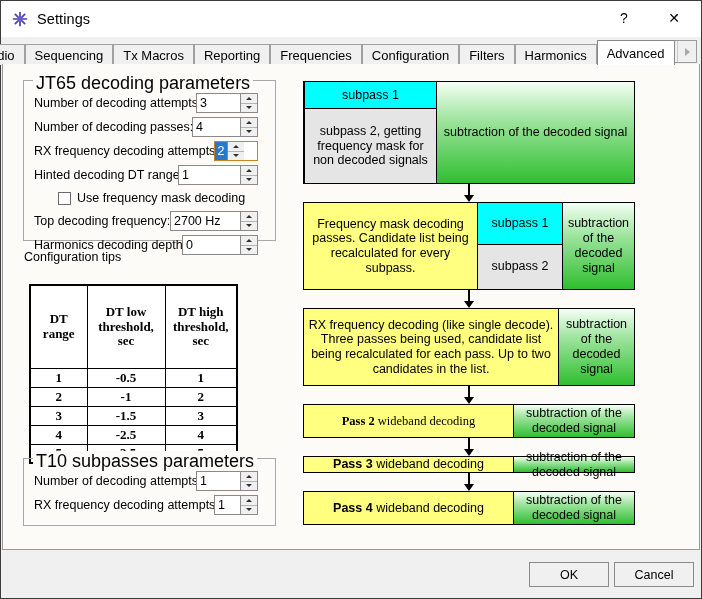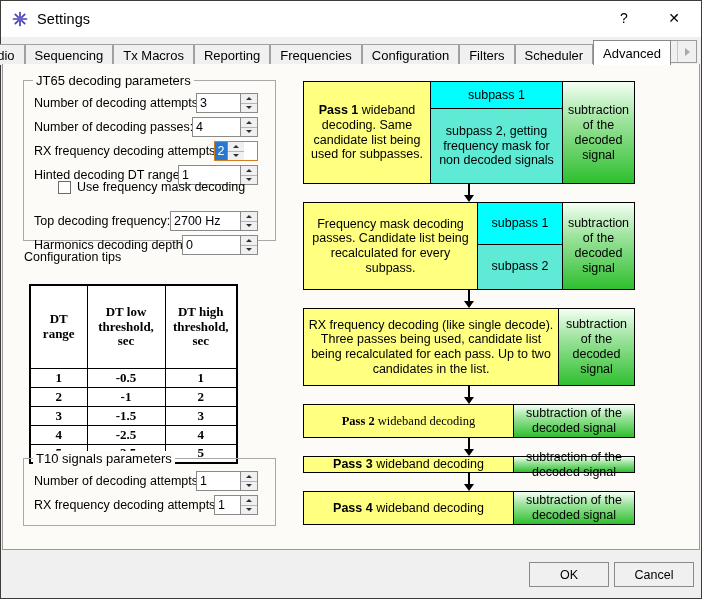--- a/index.html
+++ b/index.html
@@ -117,21 +117,21 @@
   
   .groupbox {
     position: absolute;
     border: 1px solid #a8a8a8;
   }
   .groupbox > .gb-title {
     position: absolute;
     top: -8px; left: 9px;
     background: #fdfbf7;
     padding: 0 3px;
-    font-size: 13px;
+    font-size: 18px;
     color: #000;
     white-space: nowrap;
   }
   #jt65-group { left: 20px; top: 16px; width: 253px; height: 161px; }
   #t10-group  { left: 20px; top: 394px; width: 253px; height: 68px; }
 
   
   .field-row {
     position: absolute;
     height: 20px;
@@ -266,21 +266,21 @@
   .fc-mid { display: flex; flex-direction: column; }
   .fc-cyan {
     background: #00ffff;
     display: flex; align-items: center; justify-content: center;
     text-align: center;
     font-size: 12.5px; color: #000;
     border-left: 1px solid #000;
     line-height: 1.18;
   }
   .fc-pink {
-    background: #5eead4;
+    background: #e5e5e5;
     display: flex; align-items: center; justify-content: center;
     text-align: center;
     font-size: 12.5px; color: #000;
     border-left: 1px solid #000;
     border-top: 1px solid #000;
     line-height: 1.18;
     padding: 2px 3px;
   }
   .fc-green {
     background: linear-gradient(to bottom, #f4fff4 0%, #9ee49e 38%, #2fbf2f 100%);
@@ -357,21 +357,21 @@
 
   <div id="tabstrip">
     <div id="tabs">
       <div class="tab first">udio</div>
       <div class="tab">Sequencing</div>
       <div class="tab">Tx Macros</div>
       <div class="tab">Reporting</div>
       <div class="tab">Frequencies</div>
       <div class="tab">Configuration</div>
       <div class="tab">Filters</div>
-      <div class="tab">Scheduler</div>
+      <div class="tab">Harmonics</div>
       <div class="tab active">Advanced</div>
     </div>
     <div id="tab-scroll">
       <div class="scroll-btn">
         <span class="arrow-left"></span>
       </div>
       <div class="scroll-btn">
         <span class="arrow-right"></span>
       </div>
     </div>
@@ -435,21 +435,21 @@
         <span class="spin-btns">
           <span class="spin-up">
               <i class="tri-up"></i>
             </span>
           <span class="spin-dn">
               <i class="tri-dn"></i>
             </span>
         </span>
       </div>
 
-      <div id="chk-row" style="top:99px; left:10px;padding-left:24px;">
+      <div id="chk-row" style="top:110px; left:10px;padding-left:24px;">
         <span class="chk-box"></span>
         <span class="chk-label">Use frequency mask decoding</span>
       </div>
 
       <div class="field-row" style="left:10px; top:130px;">
         <span class="field-label">Top decoding frequency:</span>
       </div>
       <div class="spin" style="left:146px; top:130px; width:88px;">
         <span class="spin-input">2700 Hz</span>
         <span class="spin-btns">
@@ -522,21 +522,21 @@
         </tr>
         <tr>
           <td>5</td>
           <td>-3.5</td>
           <td>5</td>
         </tr>
       </tbody>
     </table>
 
     <div class="groupbox" id="t10-group">
-      <span class="gb-title">T10 signals parameters</span>
+      <span class="gb-title">T10 subpasses parameters</span>
 
       <div class="field-row" style="left:10px; top:12px;">
         <span class="field-label">Number of decoding attempts:</span>
       </div>
       <div class="spin" style="left:172px; top:12px; width:62px;">
         <span class="spin-input">1</span>
         <span class="spin-btns">
           <span class="spin-up">
               <i class="tri-up"></i>
             </span>
@@ -558,25 +558,20 @@
           <span class="spin-dn">
               <i class="tri-dn"></i>
             </span>
         </span>
       </div>
     </div>
 
     <div id="flow">
 
       <div class="flow-row" style="height:103px;">
-        <div class="fc-yellow" style="width:126px;">
-          <span>
-            <b>Pass 1</b><span> wideband decoding. Same candidate list being used for subpasses.</span>
-          </span>
-        </div>
         <div class="fc-mid" style="width:132px;">
           <div class="fc-cyan" style="height:26px;">subpass 1</div>
           <div class="fc-pink" style="flex:1;">subpass 2, getting frequency mask for non decoded signals</div>
         </div>
         <div class="fc-green" style="flex:1;">subtraction of the decoded signal</div>
       </div>
 
       <div class="connector">
         <span class="line"></span>
         <span class="head"></span>

